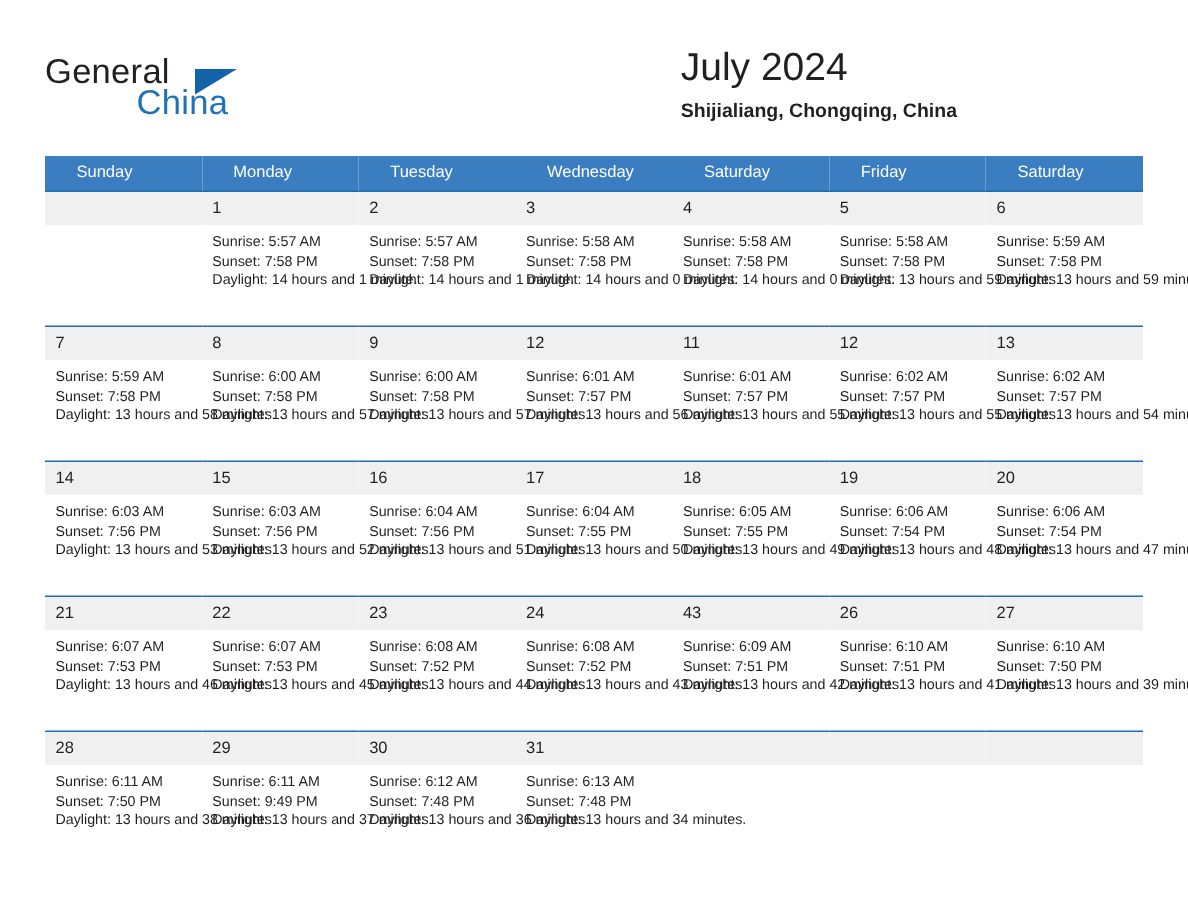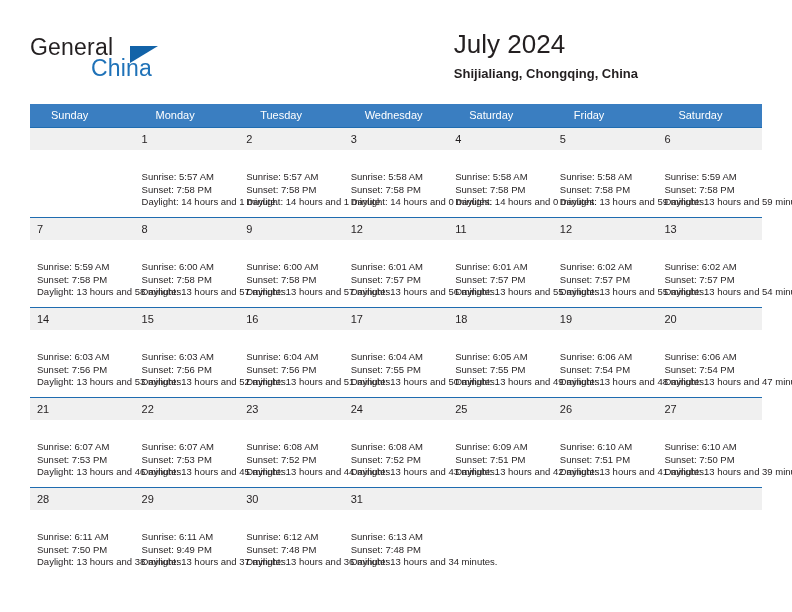--- a/index.html
+++ b/index.html
@@ -121,21 +121,21 @@
     background: #f0f0f0;
     font-size: 11px;
     line-height: 12px;
     color: #231f20;
     padding: 5px 0 5px 7px;
     height: 12px;
   }
   td.empty .daynum { background: #f0f0f0; }
 
   .info {
-    padding: 21px 6px 0 7px;
+    padding: 6px 6px 0 7px;
     font-size: 9.5px;
     line-height: 12.6px;
     color: #231f20;
   }
   .info div { white-space: nowrap; }
   .daylight-wrap { white-space: normal; }
 </style>
 </head>
 <body>
 
@@ -374,21 +374,21 @@
           </td>
           <td>
             <div class="daynum">24</div>
             <div class="info">
               <div>Sunrise: 6:08 AM</div>
               <div>Sunset: 7:52 PM</div>
               <div class="daylight-wrap">Daylight: 13 hours and 43 minutes.</div>
             </div>
           </td>
           <td>
-            <div class="daynum">25</div>
+            <div class="daynum">43</div>
             <div class="info">
               <div>Sunrise: 6:09 AM</div>
               <div>Sunset: 7:51 PM</div>
               <div class="daylight-wrap">Daylight: 13 hours and 42 minutes.</div>
             </div>
           </td>
           <td>
             <div class="daynum">26</div>
             <div class="info">
               <div>Sunrise: 6:10 AM</div>

